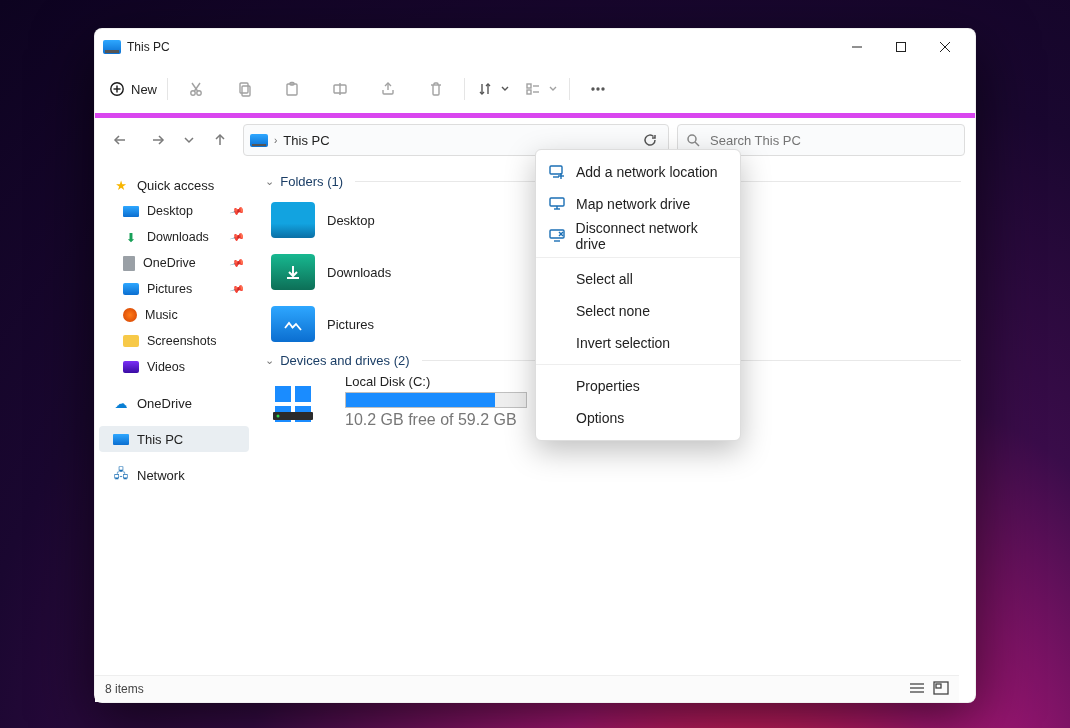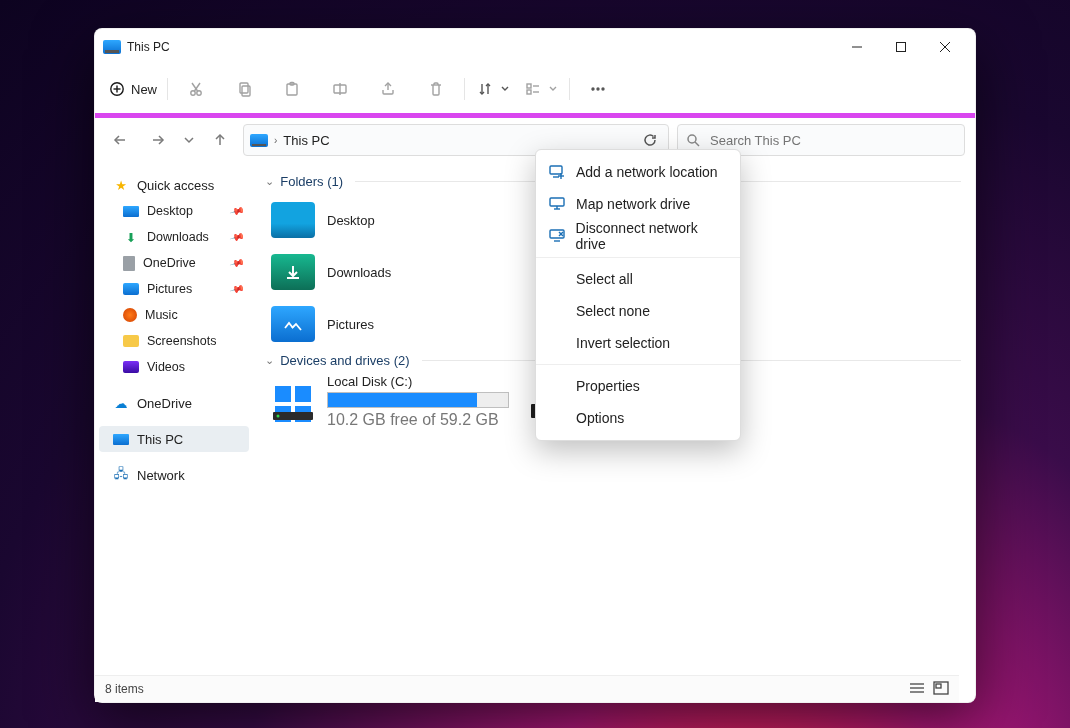--- a/index.html
+++ b/index.html
@@ -51,21 +51,21 @@
   
   .main { flex:1; padding:8px 0 0 8px; position:relative; }
   .section-head { display:flex; align-items:center; gap:6px; color:#1b3e66; font-size:13px; margin:4px 0 6px 4px; }
   .section-rule { flex:1; border-top:1px solid #e8e8e8; margin-left:6px; margin-right:14px; }
   .chev { color:#777; font-size:11px; }
   .folders { display:flex; flex-direction:column; gap:2px; padding-left:10px; }
   .fitem { display:flex; align-items:center; gap:12px; height:50px; }
   .ficon { width:44px; height:36px; border-radius:4px; position:relative; }
   .fname { font-size:13px; }
   .devices { display:flex; gap:20px; padding-left:10px; margin-top:6px; }
-  .drive { display:grid; grid-template-columns:48px 1fr; grid-template-rows:auto auto auto; column-gap:8px; align-items:center; }
+  .drive { display:grid; grid-template-columns:48px 1fr; grid-template-rows:auto auto auto; column-gap:26px; align-items:center; }
   .drive-icon { grid-row:1/4; width:44px; height:40px; }
   .drive-bar { width:180px; height:14px; border:1px solid #bfbfbf; background:#eee; margin:3px 0; }
   .drive-fill { height:100%; background:#1a8cff; }
   .drive-sub { font-size:16px; color:#777; }
   
   .statusbar { position:absolute; left:0; right:16px; bottom:0; height:26px; border-top:1px solid #eee; background:#fbfbfb; display:flex; align-items:center; padding:0 10px; font-size:12px; color:#444; }
   .sb-right { margin-left:auto; display:flex; gap:8px; }
   .sb-right svg { stroke:#444; }
   
   .menu {

